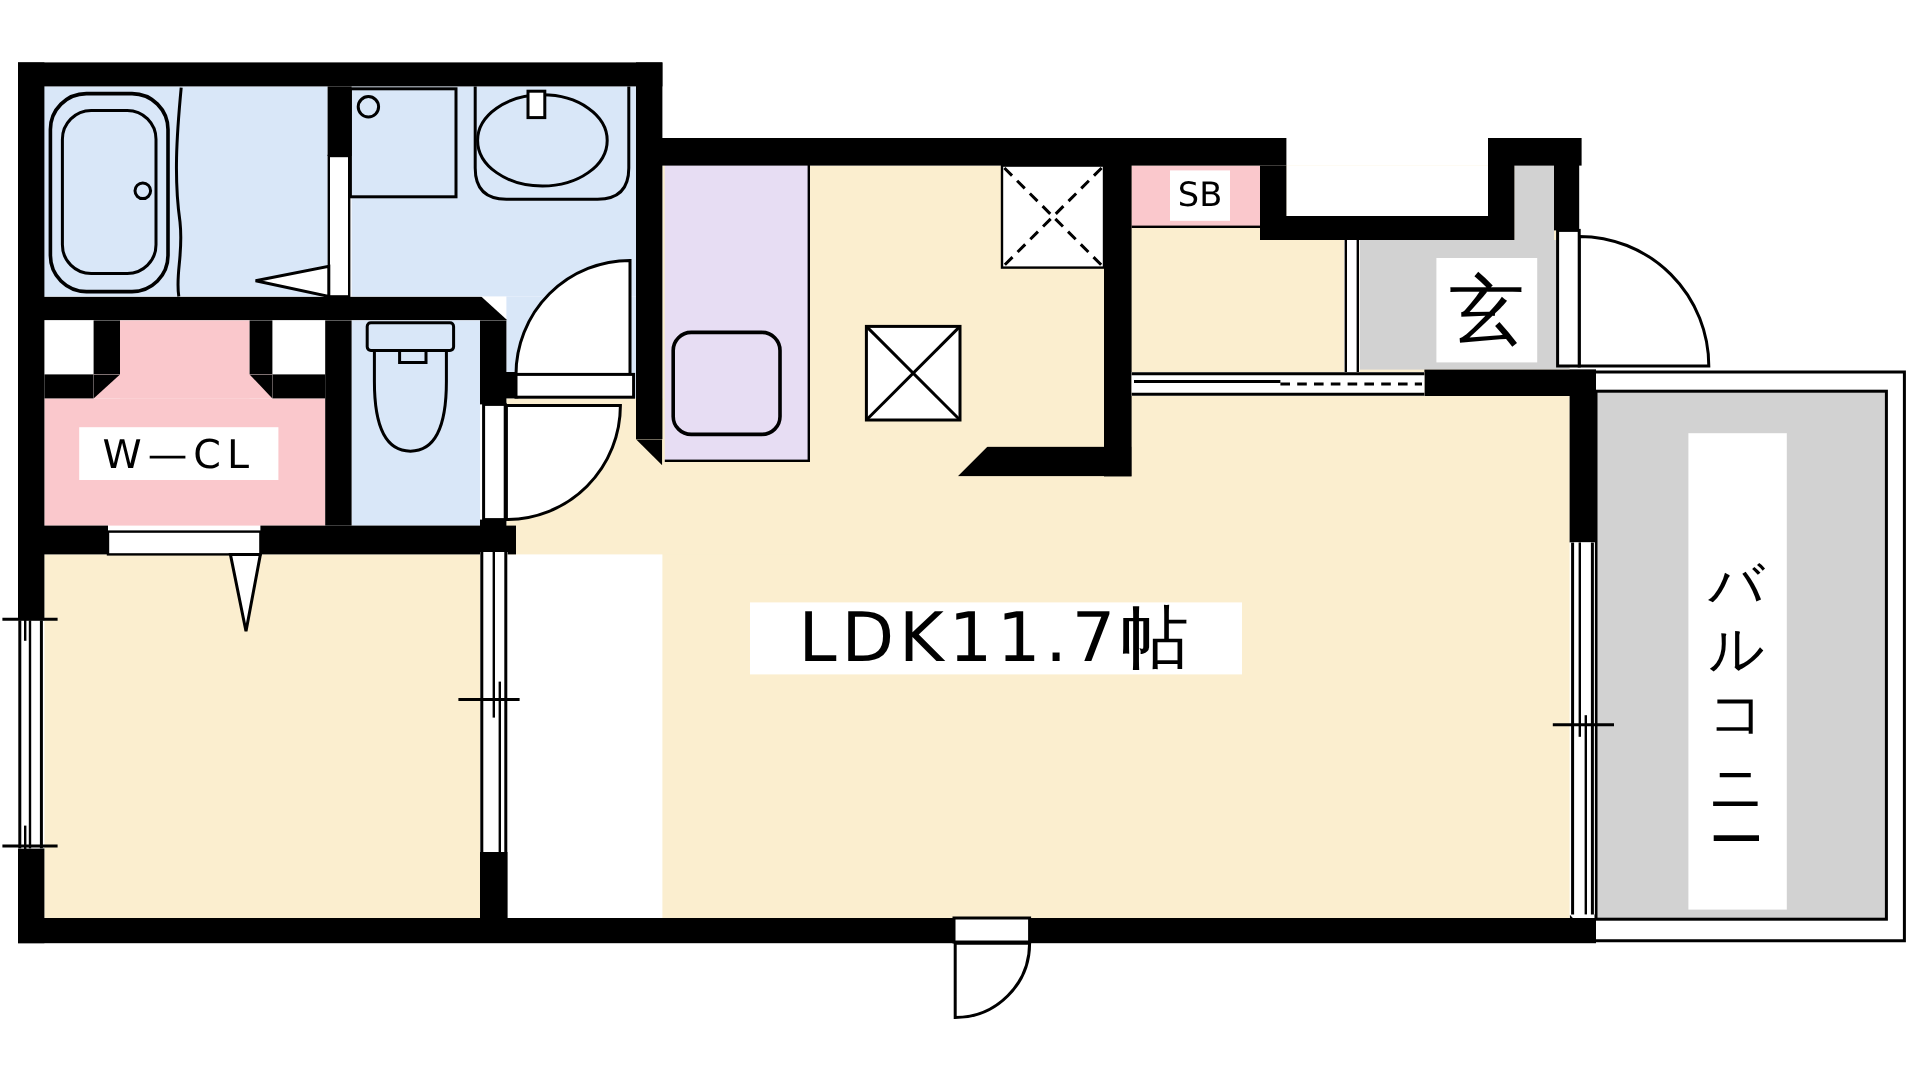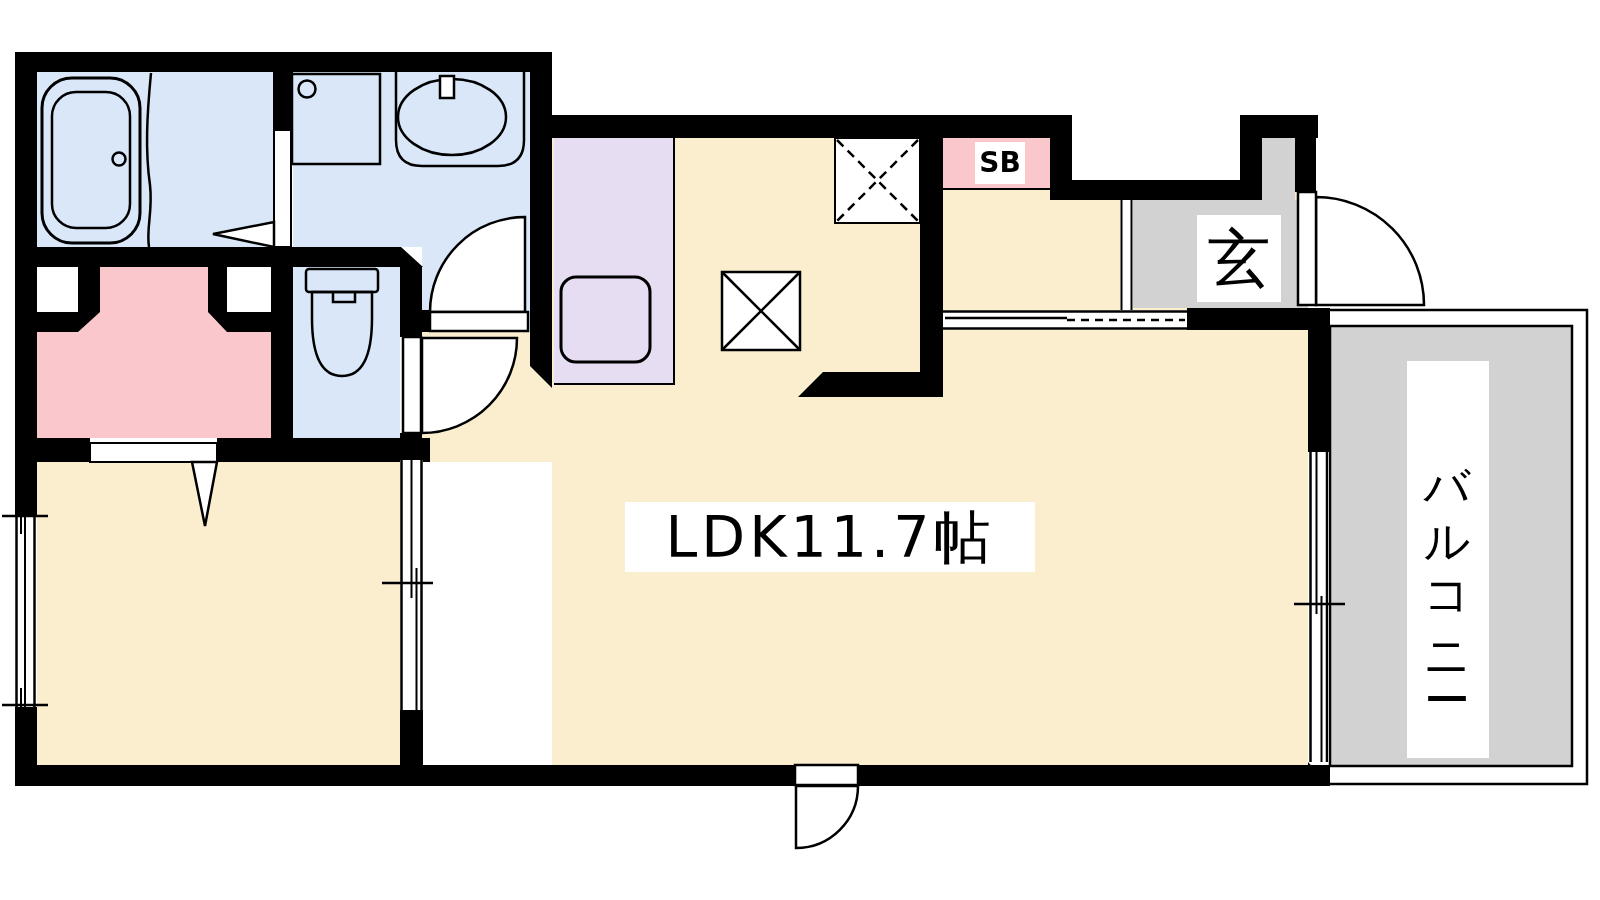--- a/index.html
+++ b/index.html
@@ -187,17 +187,18 @@
       <line x1="1067" y1="320" x2="1185" y2="320" stroke="#000" stroke-width="2.5" stroke-dasharray="8 6"></line>
     </g>
 
     <g>
       <rect x="1120" y="200" width="13" height="110" fill="#fff"></rect>
       <line x1="1121.5" y1="200" x2="1121.5" y2="310" stroke="#000" stroke-width="2"></line>
       <line x1="1131.5" y1="200" x2="1131.5" y2="310" stroke="#000" stroke-width="2"></line>
     </g>
   </svg>
 
-  <div class="label" style="left:625px;top:502px;width:410px;height:70px;font-size:57px;letter-spacing:4px;">LDK11.7帖</div>
+  <div class="label" style="left:66px;top:356px;width:166px;height:44px;font-size:33px;letter-spacing:5px;">W—CL</div>
+  <div class="label" style="left:625px;top:502px;width:410px;height:60px;font-size:57px;letter-spacing:4px;">LDK11.7帖</div>
   <div class="label" style="left:1197px;top:215px;width:84px;height:87px;font-size:63px;">玄</div>
-  <div class="label" style="left:975px;top:142px;width:50px;height:42px;font-size:28px;font-weight:bold;">SB</div>
+  <div class="label" style="left:975px;top:142px;width:50px;height:42px;font-size:28px;">SB</div>
   <div class="label vtext" style="left:1407px;top:361px;width:82px;height:397px;font-size:46px;letter-spacing:8px;">バルコニー</div>
 </div>
 
 </body></html>

